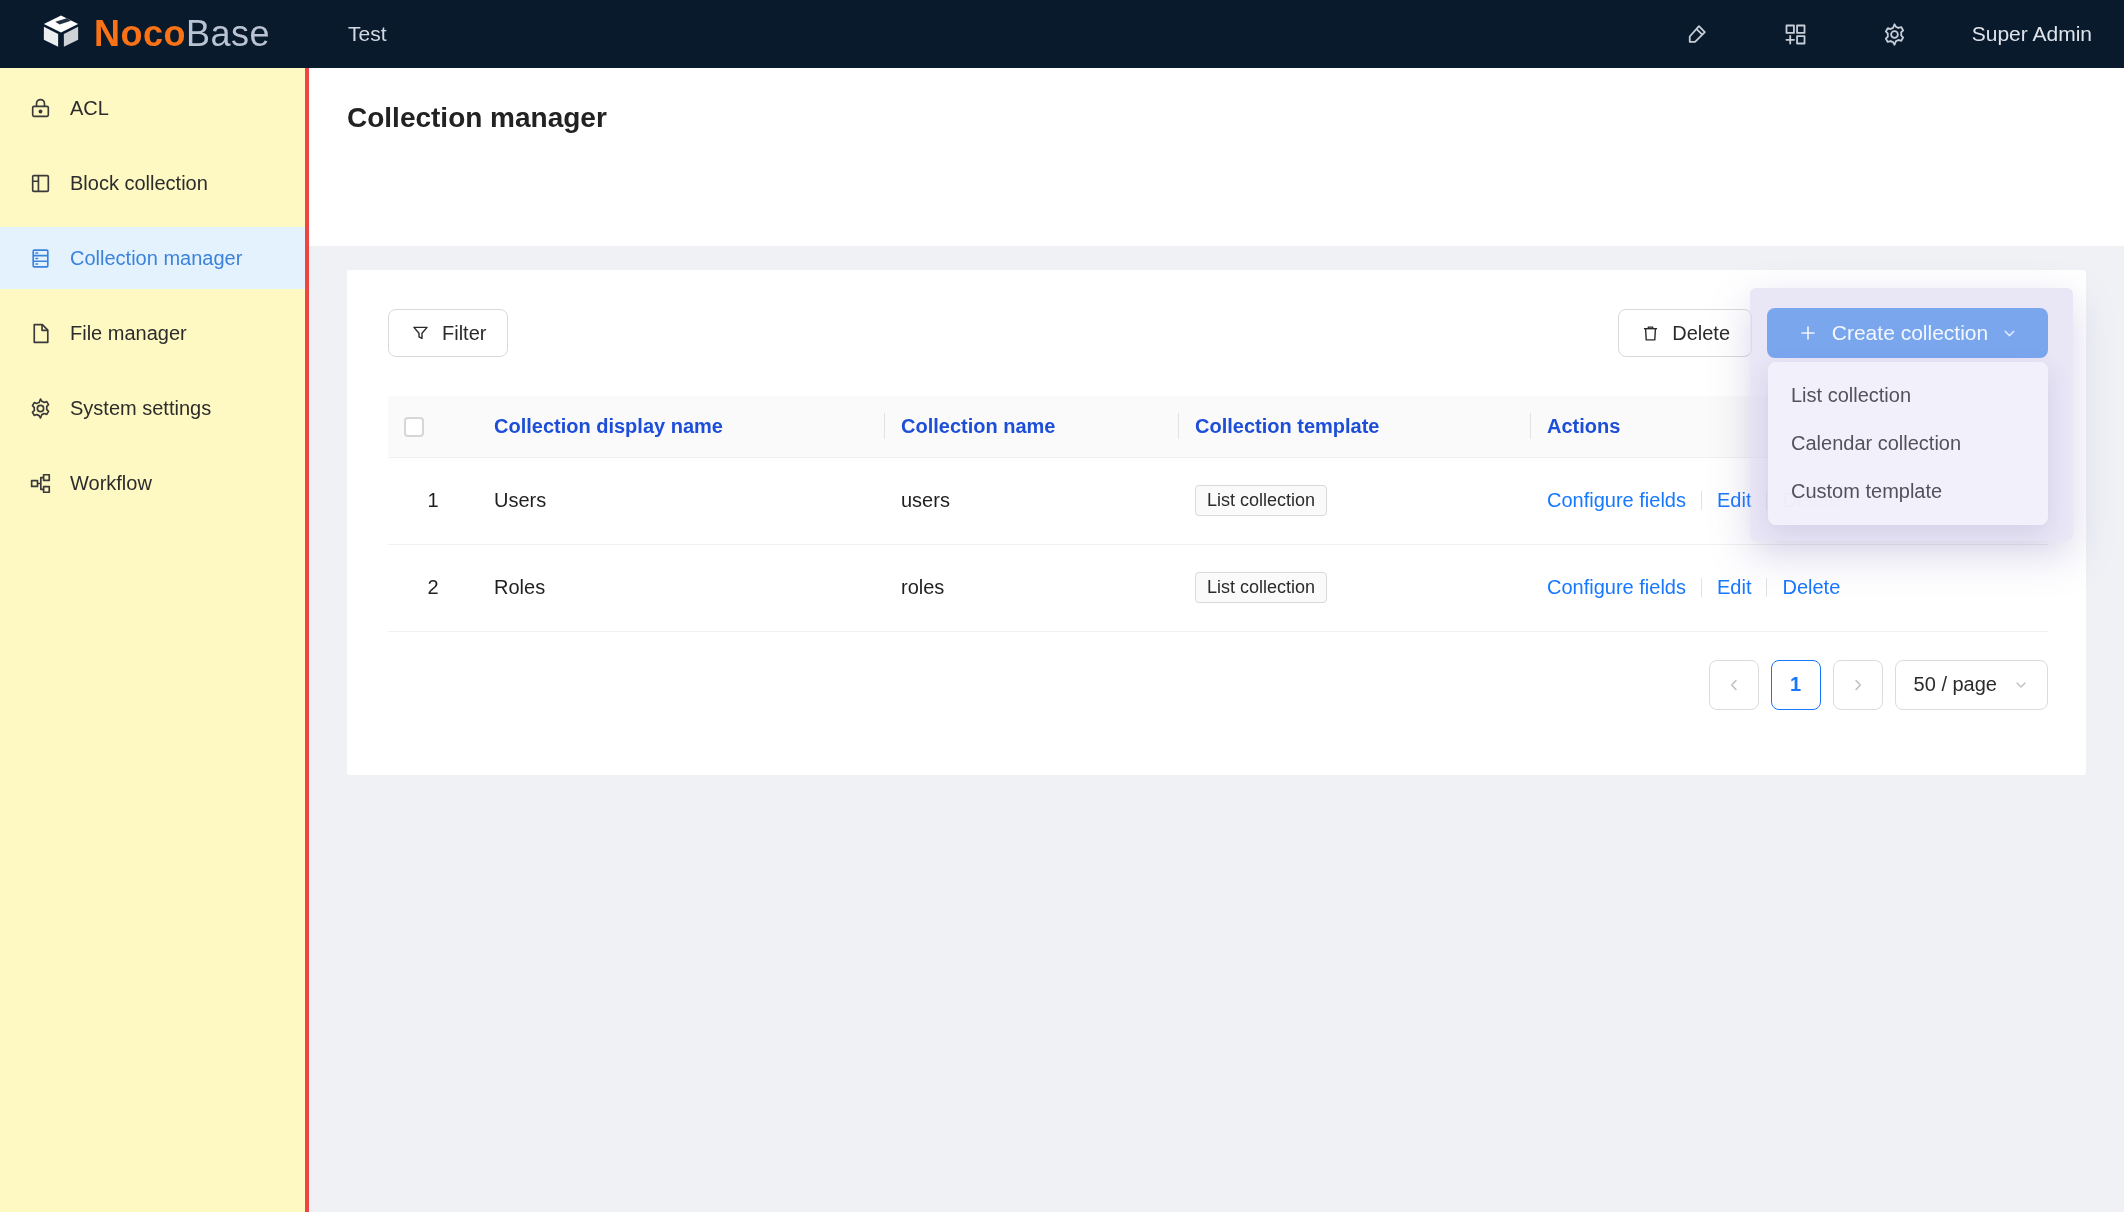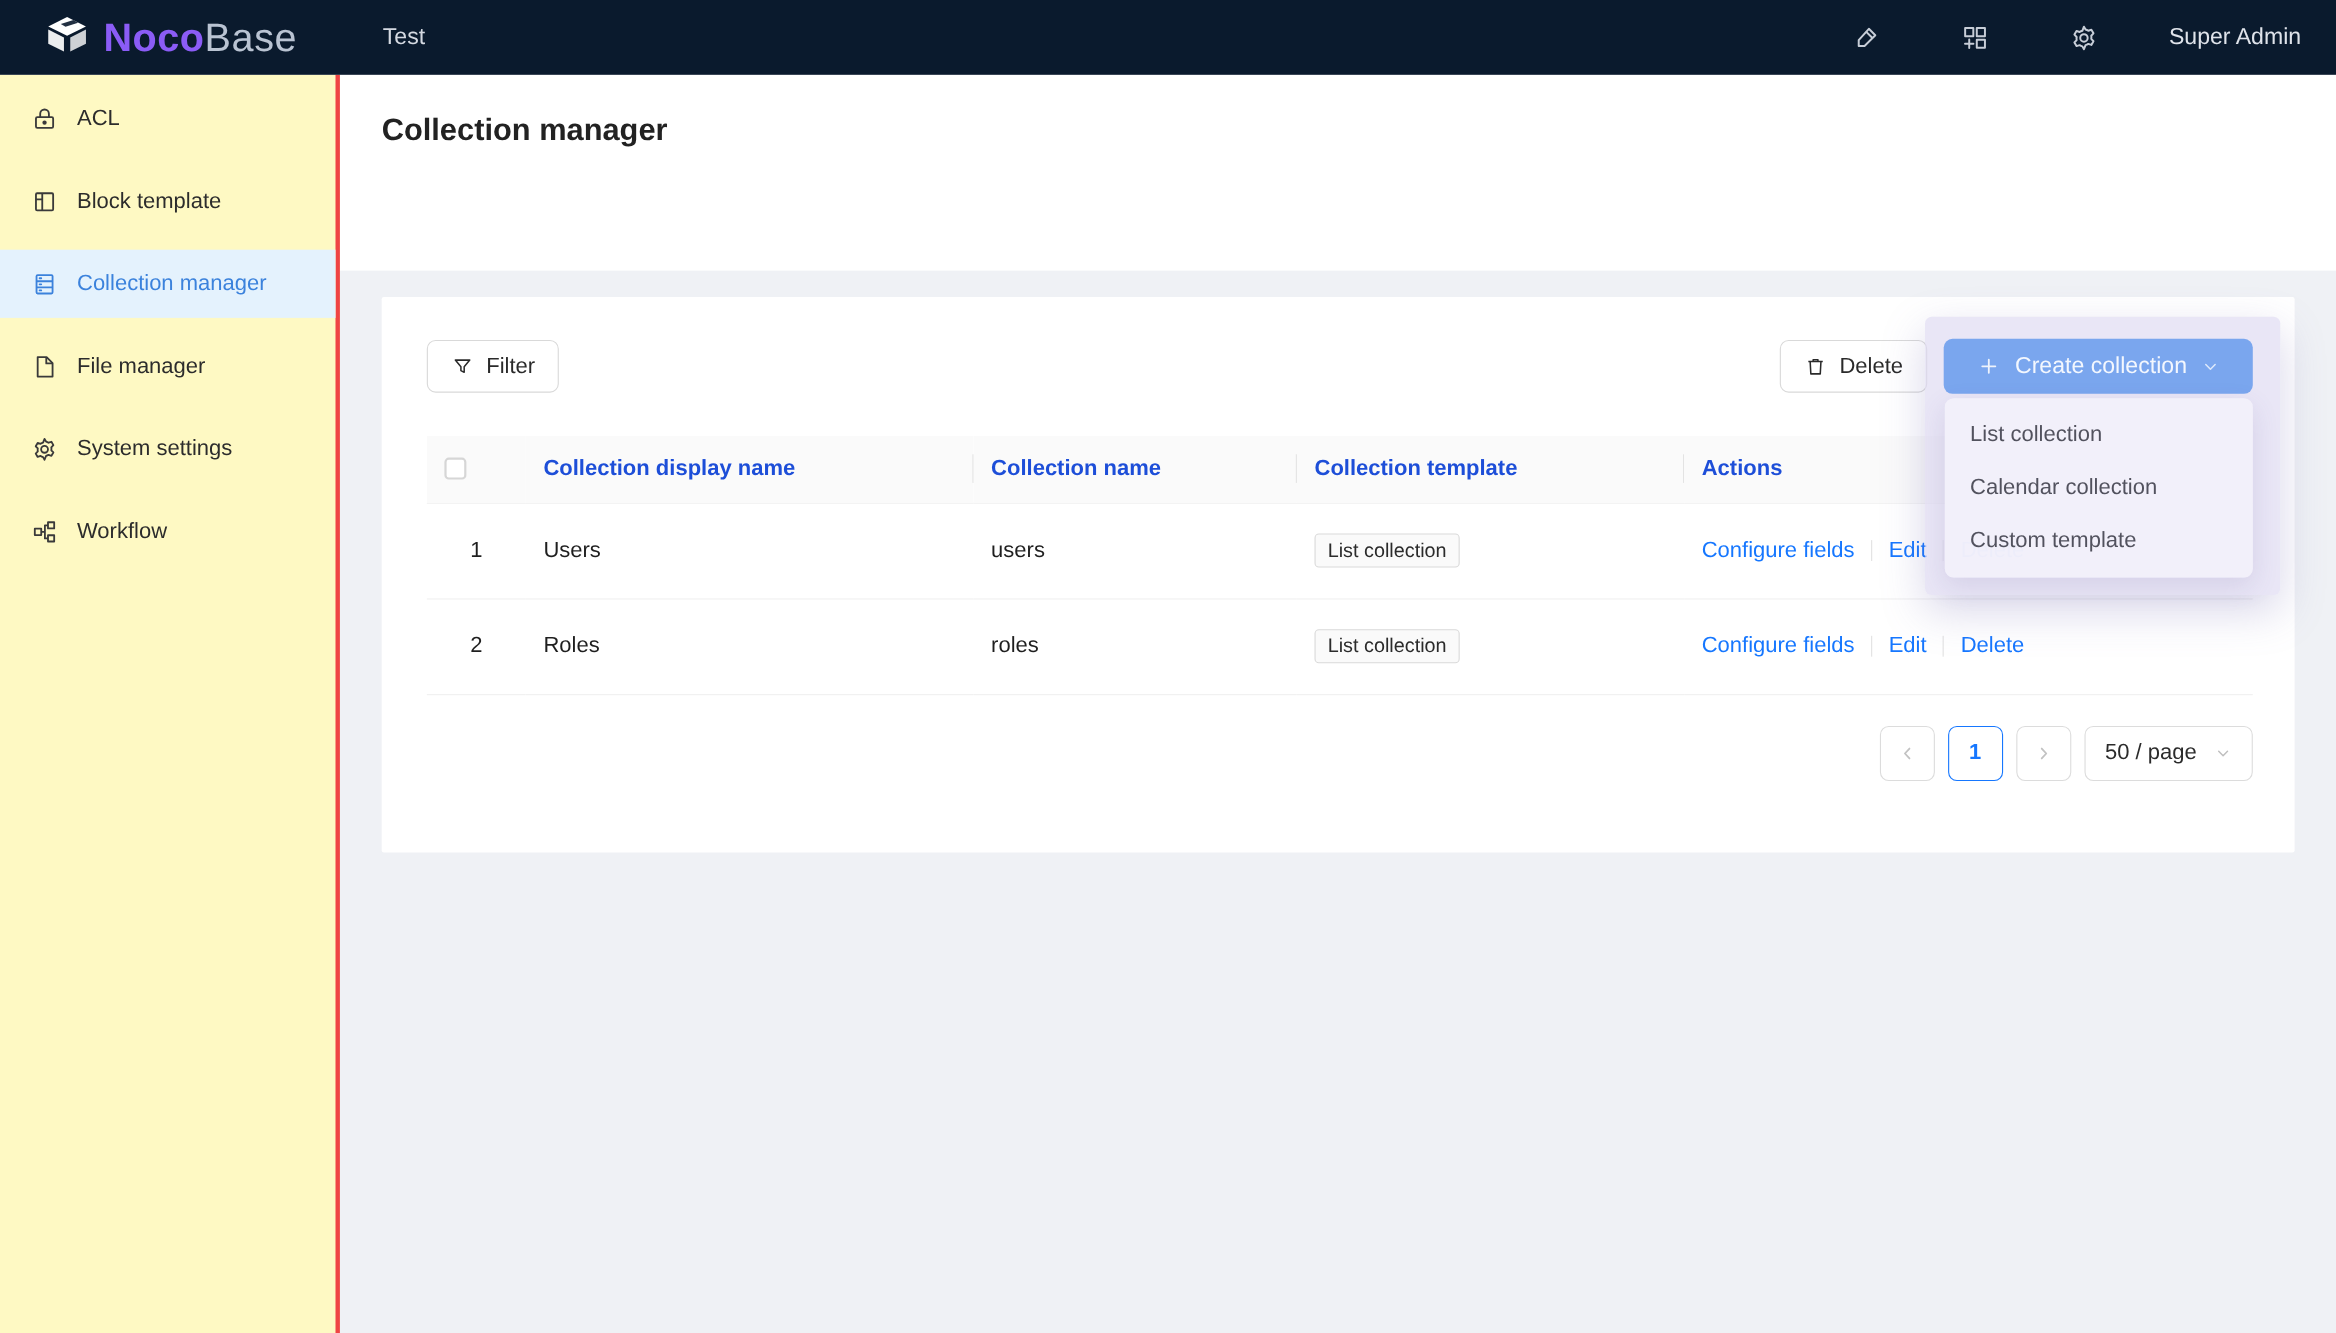--- a/index.html
+++ b/index.html
@@ -5,21 +5,21 @@
   * { box-sizing: border-box; margin: 0; padding: 0; }
   html,body { width:2124px; height:1212px; overflow:hidden; background:#fff;
     font-family:"Liberation Sans", sans-serif; color:#1f1f1f; }
 
   
   .header { position:absolute; left:0; top:0; width:2124px; height:68px;
     background:#0a1a2d; display:flex; align-items:center; z-index:40; }
   .brand { width:309px; display:flex; align-items:center; padding-left:38px; flex:none; }
   .brand-logo { width:46px; height:40px; margin-right:10px; flex:none; }
   .brand-text { font-size:36px; letter-spacing:.5px; white-space:nowrap; }
-  .brand-bold { color:#8b5cf6; font-weight:700;text-align:right; }
+  .brand-bold { color:#f97316; font-weight:700;text-align:right; }
   .brand-light { color:#b9c3d2; font-weight:300; }
   .hnav { display:flex; align-items:center; margin-left:33px; }
   .hnav-item { color:#d4d9e1; font-size:21px; padding:0 6px; cursor:pointer; }
   .hright { margin-left:auto; display:flex; align-items:center; gap:72px; padding-right:32px; }
   .hicon { width:27px; height:27px; color:#c7cdd7; display:block; }
   .huser { color:#dfe3ea; font-size:21px; margin-left:-8px; }
 
   
   .sidebar { position:absolute; left:0; top:68px; width:309px; bottom:0;
     background:#fef9c3; border-right:4px solid #ef4444; padding-top:9px; z-index:30; }
@@ -146,21 +146,21 @@
       <path d="M8.2 10V7.2a3.8 3.8 0 0 1 7.6 0V10"></path>
       <circle cx="12" cy="14.8" r="1.1" fill="currentColor"></circle>
     </svg>
     <span>ACL</span>
   </div>
   <div class="side-item">
     <svg class="sicon" viewBox="0 0 24 24" fill="none" stroke="currentColor" stroke-width="1.6" stroke-linejoin="round">
       <rect x="4.5" y="4.5" width="15" height="15" rx="1"></rect>
       <path d="M10 4.5v15M4.5 9.8H10"></path>
     </svg>
-    <span>Block template</span>
+    <span>Block collection</span>
   </div>
   <div class="side-item active">
     <svg class="sicon" viewBox="0 0 24 24" fill="none" stroke="currentColor" stroke-width="1.6" stroke-linejoin="round">
       <rect x="5" y="4" width="14" height="16" rx="1"></rect>
       <path d="M5 9.3h14M5 14.6h14"></path>
       <path d="M7.7 6.7h1.4M7.7 12h1.4M7.7 17.3h1.4" stroke-linecap="round"></path>
     </svg>
     <span>Collection manager</span>
   </div>
   <div class="side-item">

